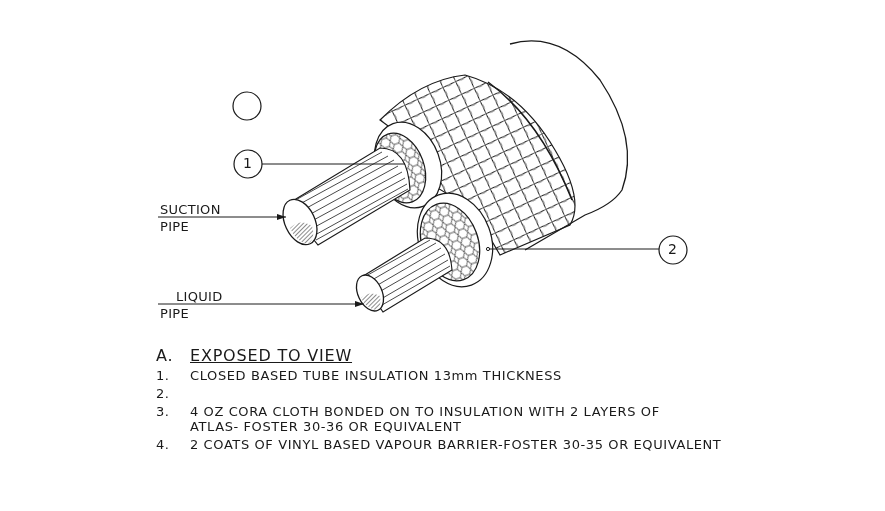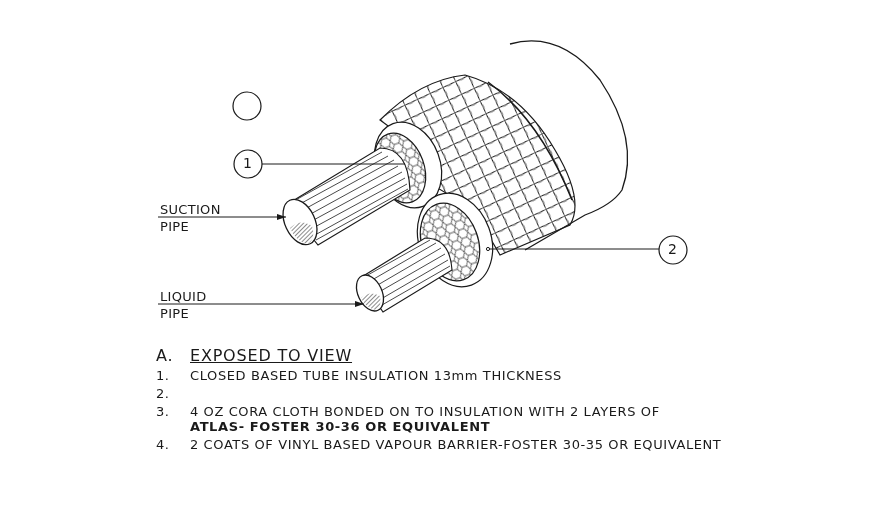--- a/index.html
+++ b/index.html
@@ -5,21 +5,21 @@
   html,body{margin:0;padding:0;background:#ffffff;}
   body{width:885px;height:511px;position:relative;overflow:hidden;font-family:"DejaVu Sans",sans-serif;color:#1a1a1a;}
   #drawing{position:absolute;left:0;top:0;width:885px;height:511px;}
   .lbl{position:absolute;font-size:13px;letter-spacing:0.3px;color:#1a1a1a;line-height:15px;}
   .callout-num{font-family:"DejaVu Sans",sans-serif;font-size:14px;}
   .notes{position:absolute;left:156px;top:347px;font-size:13px;line-height:18px;letter-spacing:0.6px;}
   .notes .row{display:flex;white-space:nowrap;}
   .notes .num{width:34px;}
   .notes .title{font-size:16px;text-decoration:underline;letter-spacing:0.8px;}
   .notes .titlerow{margin-bottom:2px;}
-  .notes .cont{padding-left:34px;margin-top:-3px;font-weight:bold;}
+  .notes .cont{padding-left:34px;margin-top:-3px;}
 </style>
 </head>
 <body>
 
 <svg id="drawing" viewBox="0 0 885 511" xmlns="http://www.w3.org/2000/svg">
   <defs>
     <pattern id="hex" width="10" height="9" patternUnits="userSpaceOnUse">
       <path d="M2.5 0 L7.5 0 L10 4.5 L7.5 9 L2.5 9 L0 4.5 Z" fill="none" stroke="#1a1a1a" stroke-width="0.7"></path>
     </pattern>
     <pattern id="hatch" width="3" height="3" patternUnits="userSpaceOnUse" patternTransform="rotate(45)">
@@ -97,21 +97,21 @@
 
   <line x1="158" y1="217" x2="286" y2="217" stroke="#1a1a1a" stroke-width="1" marker-end="url(#arrow)"></line>
   <line x1="158" y1="304" x2="364" y2="304" stroke="#1a1a1a" stroke-width="1" marker-end="url(#arrow)"></line>
 </svg>
 
 <div class="lbl callout-num" style="left:243px;top:156px;">1</div>
 <div class="lbl callout-num" style="left:668px;top:242px;">2</div>
 
 <div class="lbl" style="left:160px;top:202px;">SUCTION</div>
 <div class="lbl" style="left:160px;top:219px;">PIPE</div>
-<div class="lbl" style="left:160px;top:289px;">LIQUID</div>
+<div class="lbl" style="left:176px;top:289px;">LIQUID</div>
 <div class="lbl" style="left:160px;top:306px;">PIPE</div>
 
 <div class="notes">
   <div class="row titlerow">
     <span class="num title" style="text-decoration:none">A.</span>
     <span class="title">EXPOSED TO VIEW</span>
   </div>
   <div class="row">
     <span class="num">1.</span>
     <span>CLOSED BASED TUBE INSULATION 13mm THICKNESS</span>

